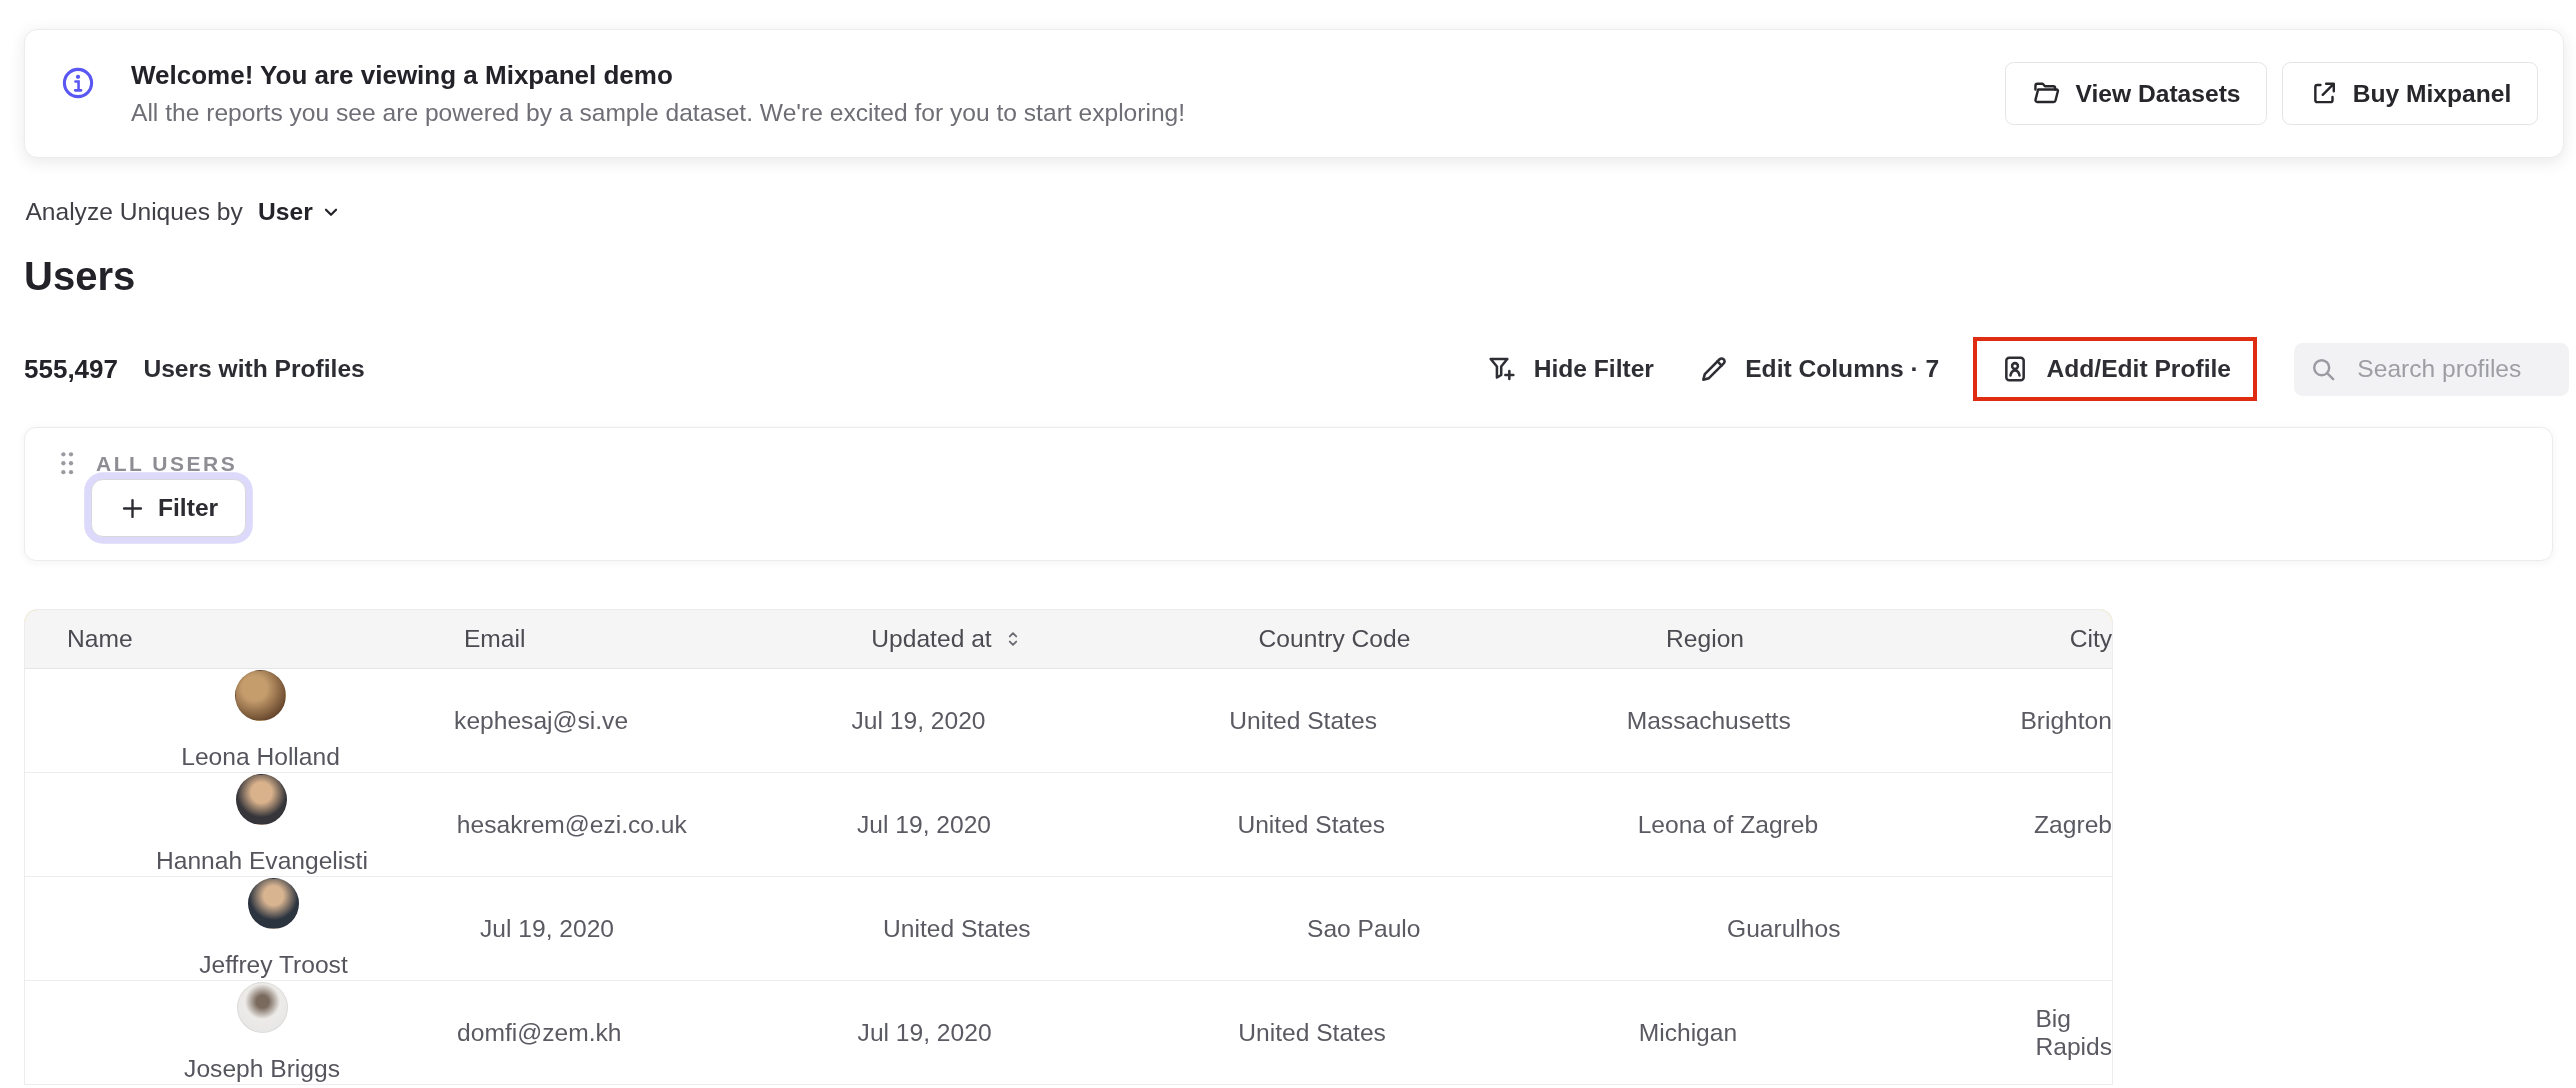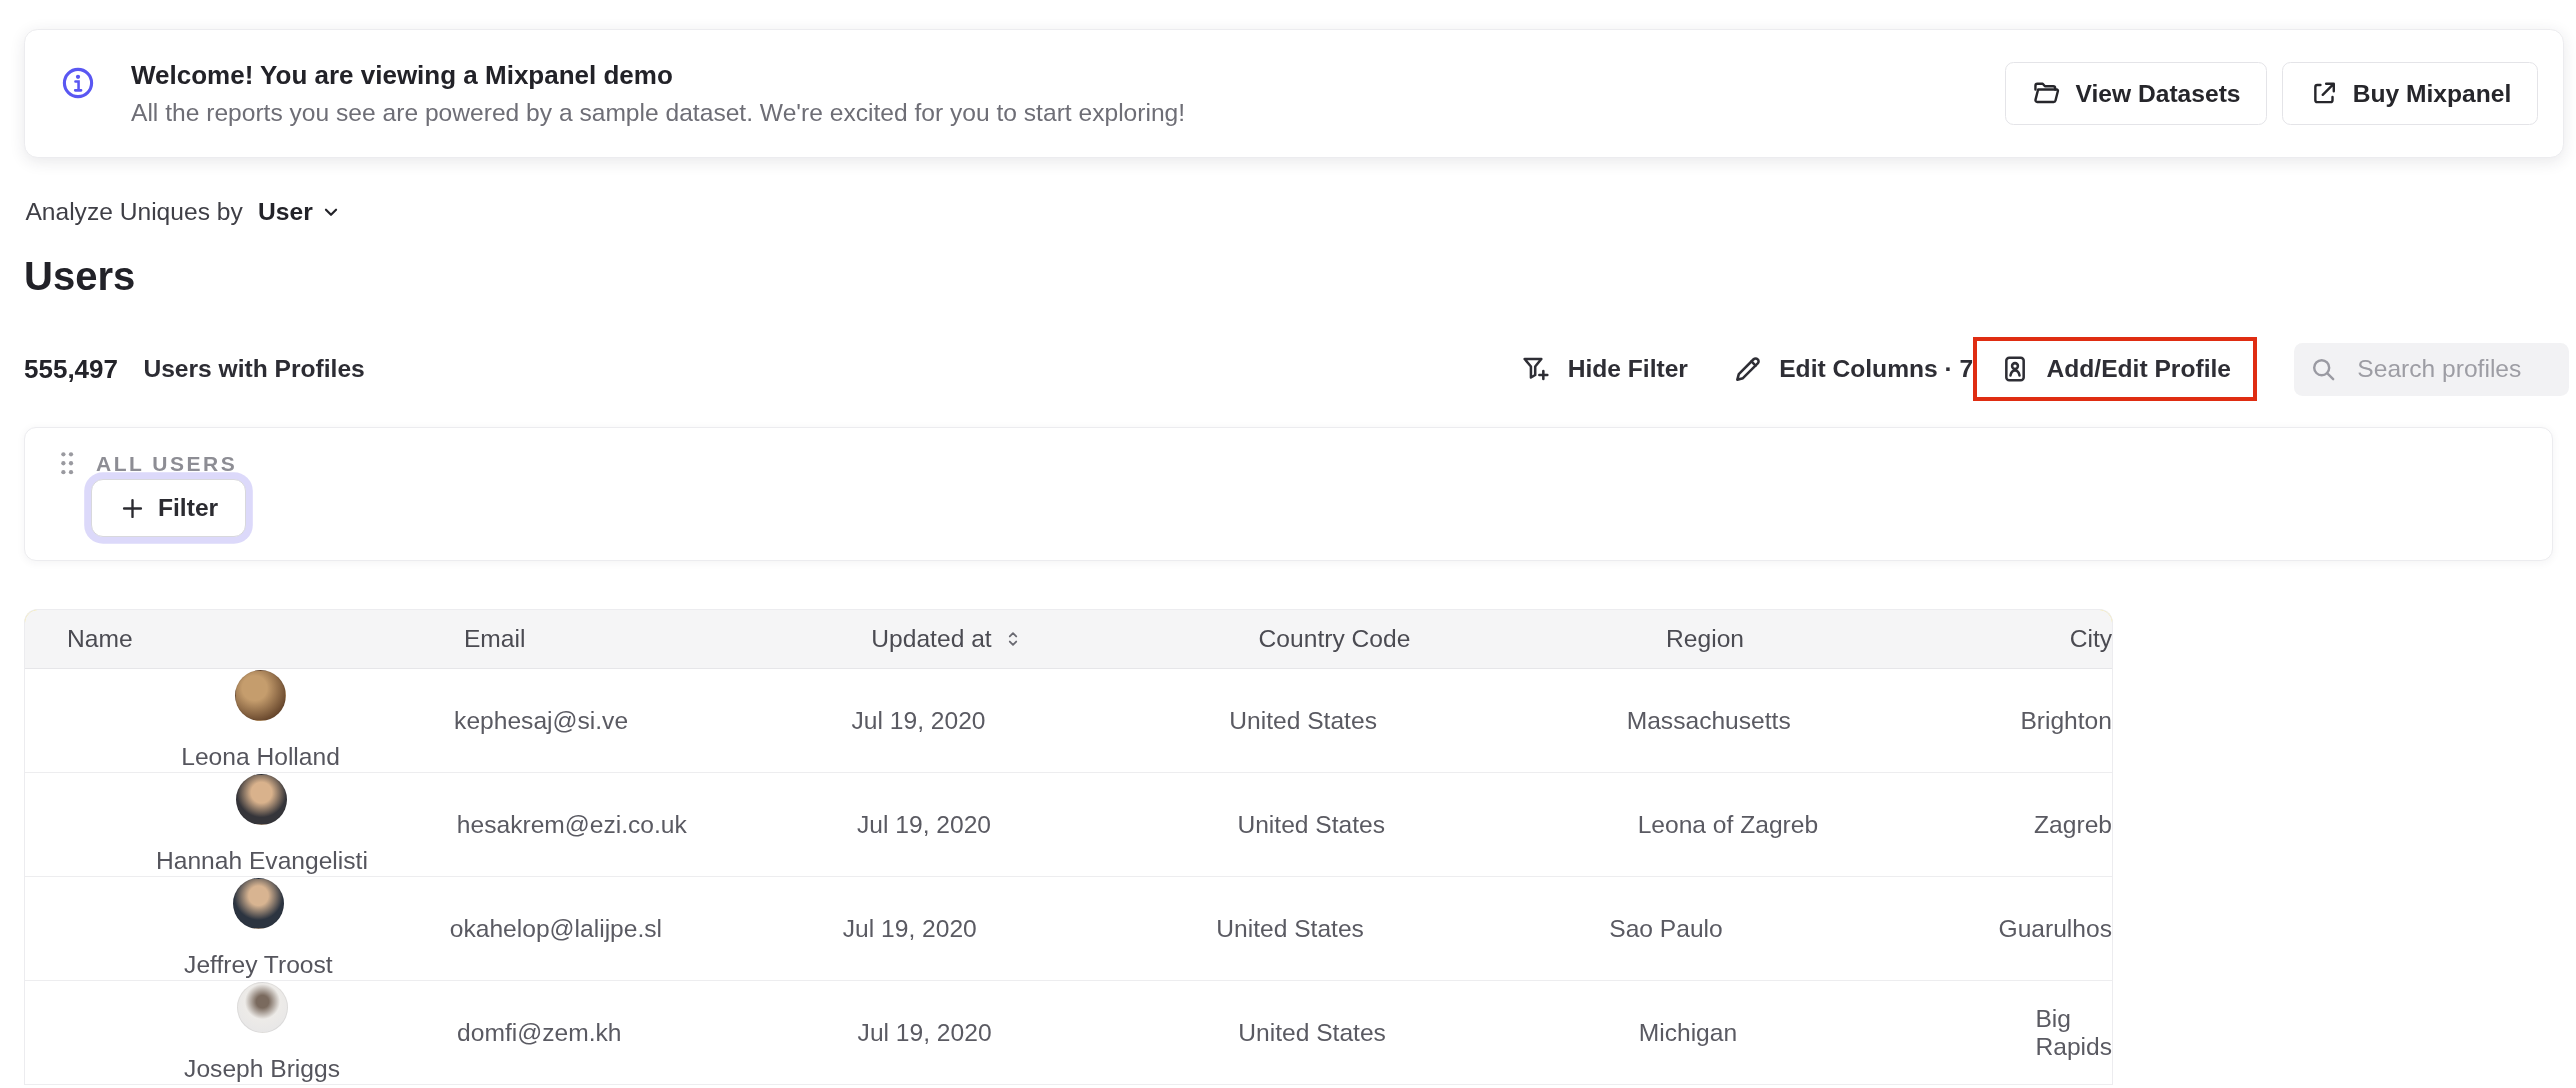--- a/index.html
+++ b/index.html
@@ -30,21 +30,21 @@
 
   
   .stats-row { position:absolute; left:24px; top:341px; width:2545px; height:56px;
                display:flex; align-items:center; }
   .stat-count { font-size:26px; font-weight:700; color:#232329; }
   .stat-label { font-size:24.6px; font-weight:600; color:#2c2c33; margin-left:25.4px; }
   .spacer { flex:1; }
   .tool-item { display:flex; align-items:center; gap:15.3px; font-size:24.6px; font-weight:600;
                color:#2e2e35; cursor:pointer; margin-left:44px; }
   .tool-item svg { width:32px; height:32px; }
-  .annotation-box { border:4.2px solid #df2d12; padding:12px 22px;
+  .annotation-box { border:4.2px solid #df2d12; margin-left:34px; padding:12px 22px;
                     display:flex; }
   .annotation-box .tool-item { margin-left:0; }
   .search-box { margin-left:37px; width:275px; height:53px; background:#f2f2f4;
                 border-radius:8.5px; display:flex; align-items:center; padding:0 15.3px; }
   .search-box svg { width:29px; height:29px; flex:0 0 auto; }
   .search-box input { border:none; outline:none; background:transparent; margin-left:19px;
                       font-size:24.6px; color:#45454c; width:195px;
                       font-family:"Liberation Sans", sans-serif; }
   .search-box input::placeholder { color:#9d9da4; }
 
@@ -230,21 +230,20 @@
     <div class="col-country">United States</div>
     <div class="col-region">Leona of Zagreb</div>
     <div class="col-city">Zagreb</div>
   </div>
 
   <div class="trow">
     <div class="name-cell">
       <div class="avatar av2"></div>
       <span>Jeffrey Troost</span>
     </div>
-    <div class="col-email">okahelop@lalijpe.sl</div>
     <div class="col-updated">Jul 19, 2020</div>
     <div class="col-country">United States</div>
     <div class="col-region">Sao Paulo</div>
     <div class="col-city">Guarulhos</div>
   </div>
 
   <div class="trow">
     <div class="name-cell">
       <div class="avatar av3"></div>
       <span>Joseph Briggs</span>

